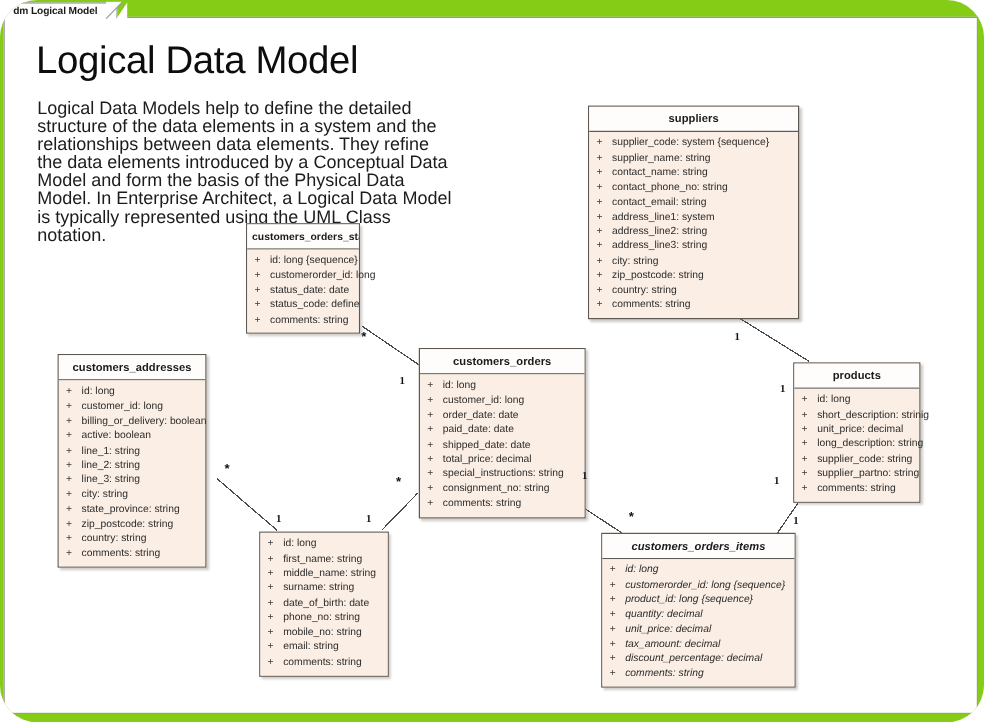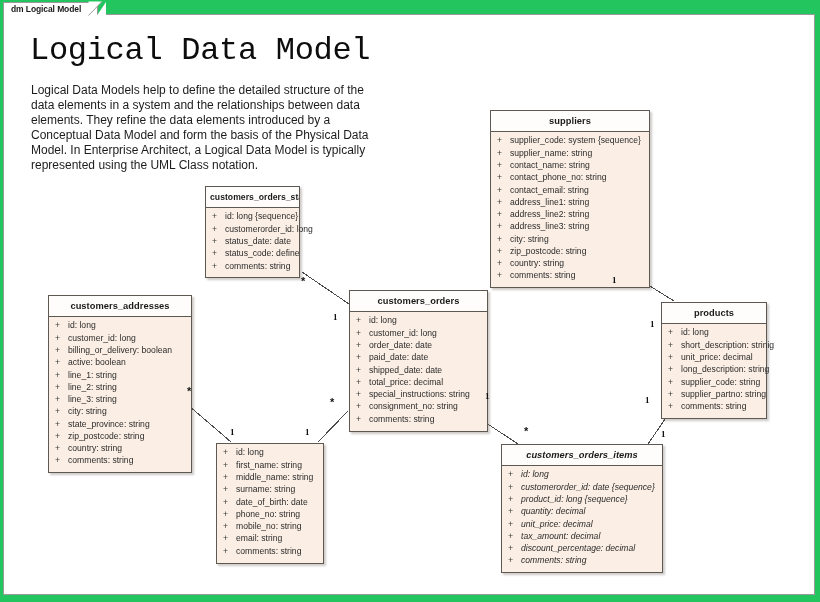--- a/index.html
+++ b/index.html
@@ -9,22 +9,23 @@
     background: #ffffff;
   }
   body {
     font-family: "Liberation Sans", sans-serif;
     -webkit-font-smoothing: antialiased;
   }
   #canvas {
     position: relative;
     width: 820px;
     height: 602px;
-    background: #22c55e;
+    background: #84cc16;
     overflow: hidden;
+    border-radius: 31px;
   }
   
   #diagram-frame {
     position: absolute;
     left: 3px;
     top: 14px;
     width: 812px;
     height: 581px;
     border: 1px solid #9a9a9a;
     background: #ffffff;
@@ -71,28 +72,27 @@
   
   #page-title {
     position: absolute;
     left: 30px;
     top: 34px;
     font-size: 32px;
     font-weight: normal;
     color: #0d0d0d;
     letter-spacing: -0.3px;
     line-height: 1.05;
-    font-family: Liberation Mono, monospace;
   }
   #page-desc {
     position: absolute;
     left: 31px;
     top: 83px;
     width: 348px;
-    font-size: 12px;
+    font-size: 15px;
     color: #1c1c1c;
     line-height: 15.1px;
   }
   
   .uml-class {
     position: absolute;
     box-sizing: border-box;
     border: 1px solid #5d5952;
     background: #fbeee5;
     box-shadow: 2px 2px 2px rgba(90, 80, 70, 0.30);
@@ -194,21 +194,21 @@
 
   <div class="mult" style="left:485px; top:392px;">1</div>
   <div class="mult star" style="left:524px; top:427px;">*</div>
 
   <div class="mult" style="left:612px; top:276px;">1</div>
   <div class="mult" style="left:650px; top:320px;">1</div>
 
   <div class="mult" style="left:645px; top:396px;">1</div>
   <div class="mult" style="left:661px; top:430px;">1</div>
 
-  <div class="uml-class" style="left:490px; top:110px; width:160px;">
+  <div class="uml-class" style="left:490px; top:88px; width:176px;">
     <div class="uml-header">suppliers</div>
     <div class="uml-attrs">
       <div class="uml-attr">
           <span class="uml-vis">+</span>
           <span class="uml-name">supplier_code: system {sequence}</span>
         </div>
       <div class="uml-attr">
           <span class="uml-vis">+</span>
           <span class="uml-name">supplier_name: string</span>
         </div>
@@ -219,21 +219,21 @@
       <div class="uml-attr">
           <span class="uml-vis">+</span>
           <span class="uml-name">contact_phone_no: string</span>
         </div>
       <div class="uml-attr">
           <span class="uml-vis">+</span>
           <span class="uml-name">contact_email: string</span>
         </div>
       <div class="uml-attr">
           <span class="uml-vis">+</span>
-          <span class="uml-name">address_line1: string</span>
+          <span class="uml-name">address_line1: system</span>
         </div>
       <div class="uml-attr">
           <span class="uml-vis">+</span>
           <span class="uml-name">address_line2: string</span>
         </div>
       <div class="uml-attr">
           <span class="uml-vis">+</span>
           <span class="uml-name">address_line3: string</span>
         </div>
       <div class="uml-attr">
@@ -274,21 +274,21 @@
           <span class="uml-vis">+</span>
           <span class="uml-name">status_code: define</span>
         </div>
       <div class="uml-attr">
           <span class="uml-vis">+</span>
           <span class="uml-name">comments: string</span>
         </div>
     </div>
   </div>
 
-  <div class="uml-class" style="left:48px; top:295px; width:144px;">
+  <div class="uml-class" style="left:48px; top:295px; width:124px;">
     <div class="uml-header">customers_addresses</div>
     <div class="uml-attrs">
       <div class="uml-attr">
           <span class="uml-vis">+</span>
           <span class="uml-name">id: long</span>
         </div>
       <div class="uml-attr">
           <span class="uml-vis">+</span>
           <span class="uml-name">customer_id: long</span>
         </div>
@@ -454,21 +454,21 @@
 
   <div class="uml-class" style="left:501px; top:444px; width:162px;font-style:italic;">
     <div class="uml-header">customers_orders_items</div>
     <div class="uml-attrs">
       <div class="uml-attr">
           <span class="uml-vis">+</span>
           <span class="uml-name">id: long</span>
         </div>
       <div class="uml-attr">
           <span class="uml-vis">+</span>
-          <span class="uml-name">customerorder_id: date {sequence}</span>
+          <span class="uml-name">customerorder_id: long {sequence}</span>
         </div>
       <div class="uml-attr">
           <span class="uml-vis">+</span>
           <span class="uml-name">product_id: long {sequence}</span>
         </div>
       <div class="uml-attr">
           <span class="uml-vis">+</span>
           <span class="uml-name">quantity: decimal</span>
         </div>
       <div class="uml-attr">

